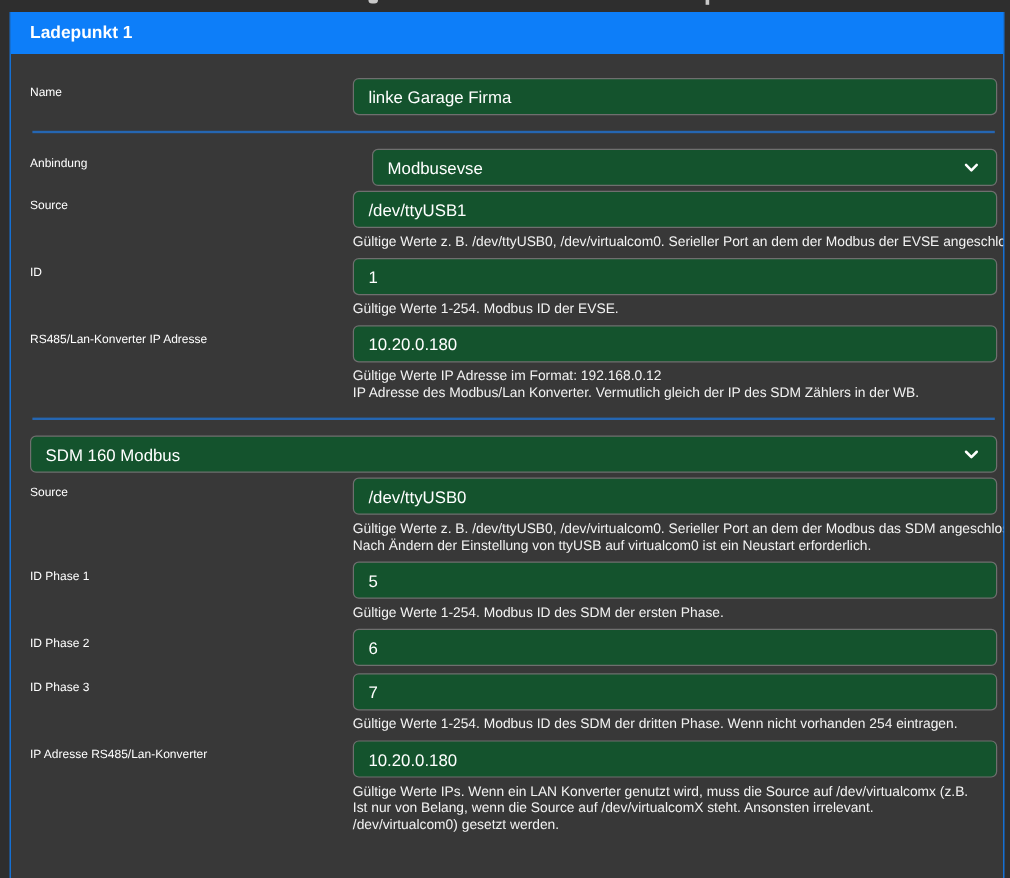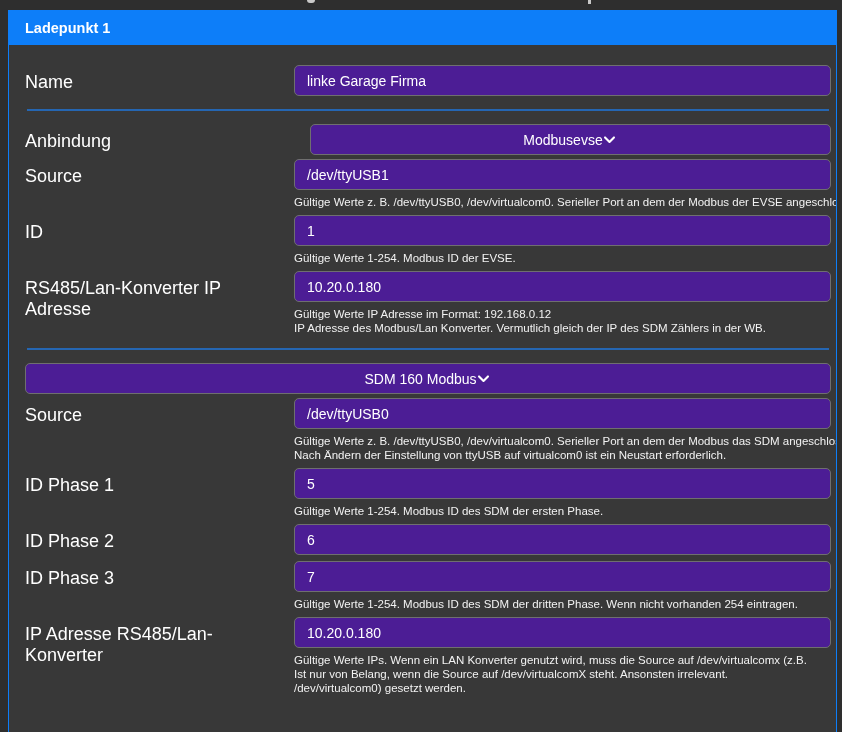--- a/index.html
+++ b/index.html
@@ -40,42 +40,42 @@
   .card-body {
     padding: 20px 5px 10px 16px;
   }
 
   .form-row { display: flex; align-items: flex-start; margin-bottom: 6px; }
   .form-row.tight { margin-bottom: 4px; gap: 16px; }
   .form-row.no-mb { margin-bottom: 0; }
   .form-label {
     flex: 0 0 269px;
     color: #ffffff;
-    font-size: 18px;
+    font-size: 10px;
     padding-top: 7px;
     padding-right: 10px;
   }
   .form-field { flex: 1 1 auto; min-width: 0; }
 
   .text-input, .select-box {
     width: 100%;
     height: 31px;
-    background: #4c1d95;
+    background: #14532d;
     border: 1px solid #6f6f6f;
     border-radius: 5px;
     color: #ffffff;
     font-size: 14px;
     font-family: "Liberation Sans", sans-serif;
     padding: 0 12px;
     outline: none;
   }
   .select-box {
     display: flex;
     align-items: center;
-    justify-content: center;
+    justify-content: space-between;
     cursor: pointer;
   }
   .select-value { color: #ffffff; font-size: 14px; }
   .chevron { display: flex; align-items: center; margin-right: 2px; }
 
   .help {
     margin-top: 5px;
     color: #f2f2f2;
     font-size: 11.5px;
     line-height: 14px;

